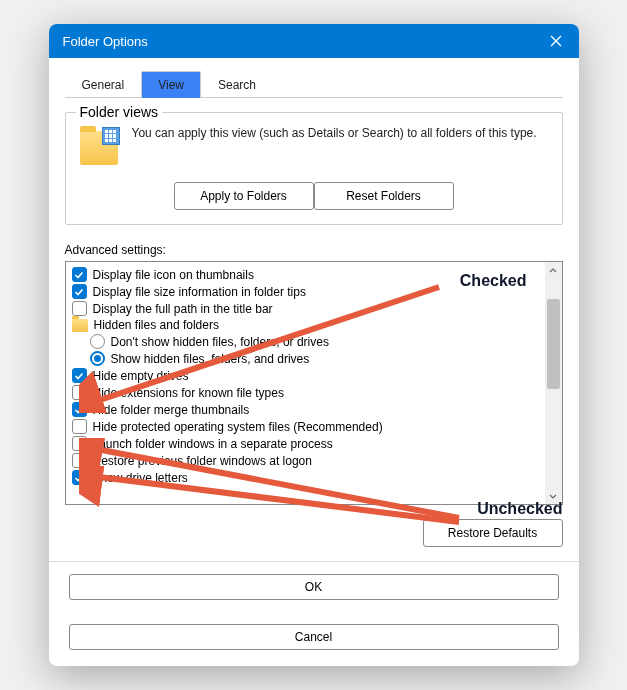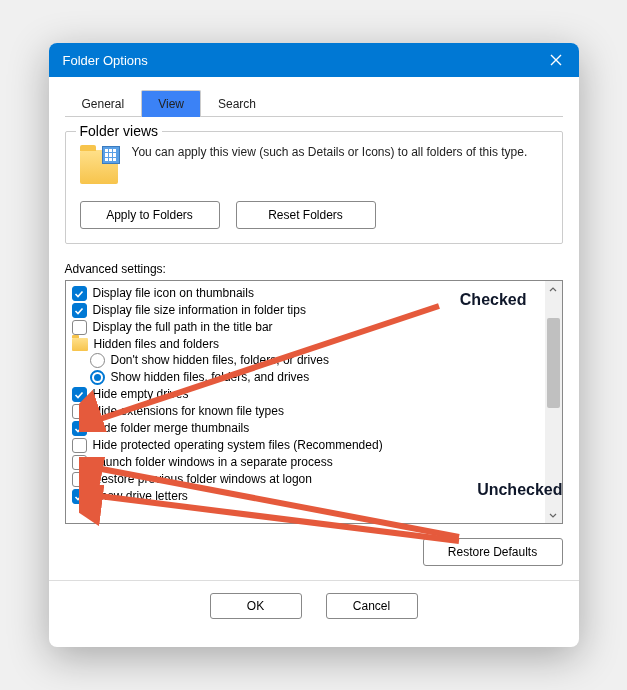--- a/index.html
+++ b/index.html
@@ -34,21 +34,21 @@
   .titlebar .title { flex: 1; }
   .close-btn {
     width: 46px;
     height: 34px;
     display: flex;
     align-items: center;
     justify-content: center;
     cursor: pointer;
   }
   .close-btn svg { width: 12px; height: 12px; }
-  .body { padding: 8px 16px 28px 16px; position: relative; }
+  .body { padding: 8px 16px 16px 16px; position: relative; }
   .tabs {
     display: flex;
     border-bottom: 1px solid #ccc;
     margin-top: 4px;
   }
   .tab {
     padding: 6px 16px;
     font-size: 12px;
     color: #222;
     border: 1px solid transparent;
@@ -99,21 +99,21 @@
     width: 18px; height: 18px;
     background: #5aa0e6;
     border: 1px solid #3a7bbf;
     display: grid;
     grid-template-columns: repeat(3,1fr);
     grid-template-rows: repeat(3,1fr);
     gap: 1px; padding: 2px;
   }
   .fv-icon .overlay i { background: #fff; }
   .fv-desc { font-size: 12px; line-height: 1.35; color: #222; }
-  .fv-buttons { display: flex; gap: 16px; margin-top: 17px; justify-content: flex-start; }
+  .fv-buttons { display: flex; margin-top: 17px; justify-content: center; }
   .btn {
     min-width: 140px;
     padding: 6px 10px;
     border: 1px solid #888;
     background: #fff;
     border-radius: 3px;
     font-size: 12px;
     text-align: center;
     cursor: pointer;
   }
@@ -142,21 +142,21 @@
     top: 20px; height: 90px;
     background: #c0c0c0; border-radius: 2px;
     cursor: pointer;
   }
   .adv-list {
     position: absolute; left: 0; top: 0; bottom: 0; right: 17px;
     padding: 4px 6px;
     overflow: hidden;
   }
   .item {
-    display: flex; 
+    display: flex; align-items: center;
     font-size: 12px;
     padding: 1px 0;
     gap: 6px;
   }
   .indent1 { padding-left: 18px; }
   .cb {
     width: 15px; height: 15px;
     border: 1px solid #888; border-radius: 3px;
     flex-shrink: 0;
     display: flex; align-items: center; justify-content: center;
@@ -182,22 +182,23 @@
     margin-top: 1px;
   }
   .folder-small::before {
     content: ""; position: absolute; top: -3px; left: 0;
     width: 7px; height: 3px; background: #f7c44c; border-radius: 1px 1px 0 0;
   }
   .restore-row { display: flex; justify-content: flex-end; margin-top: 14px; }
   .btn.wide { min-width: 140px; }
   .divider { height: 1px; background: #ddd; margin: 14px -16px 0 -16px; }
   .footer {
-    display: flex; gap: 24px; justify-content: center;
+    display: flex; gap: 24px; justify-content: flex-start;
     padding: 12px 4px 0 4px;
+    flex-direction: column;
   }
   .btn.small { min-width: 92px; padding: 5px 8px; }
   .btn.disabled { color: #aaa; border-color: #ccc; cursor: default; }
   
   .anno {
     position: absolute;
     font-weight: bold;
     font-size: 16px;
     color: #0f172a;
     pointer-events: none;
@@ -238,21 +239,21 @@
               <i></i>
               <i></i>
               <i></i>
               <i></i>
               <i></i>
               <i></i>
               <i></i>
               <i></i>
             </div>
         </div>
-        <div class="fv-desc">You can apply this view (such as Details or Icons) to all folders of this type.</div>
+        <div class="fv-desc">You can apply this view (such as Details or Search) to all folders of this type.</div>
       </div>
       <div class="fv-buttons">
         <div class="btn">Apply to Folders</div>
         <div class="btn">Reset Folders</div>
       </div>
     </div>
 
     <div class="adv-label">Advanced settings:</div>
 
     <div class="adv-box">

